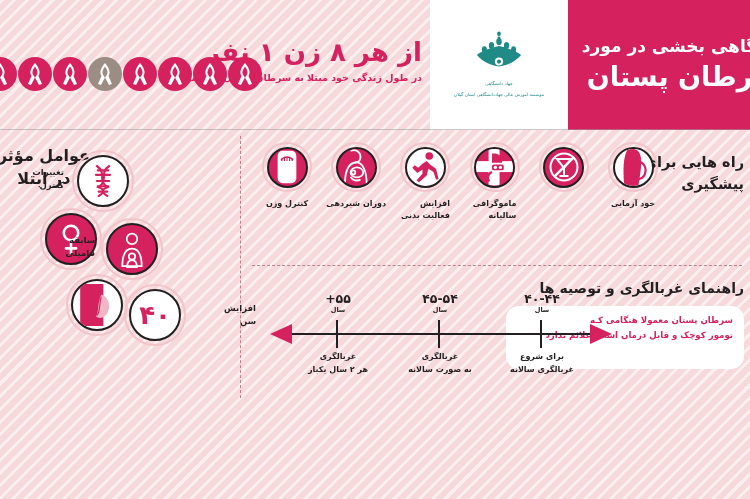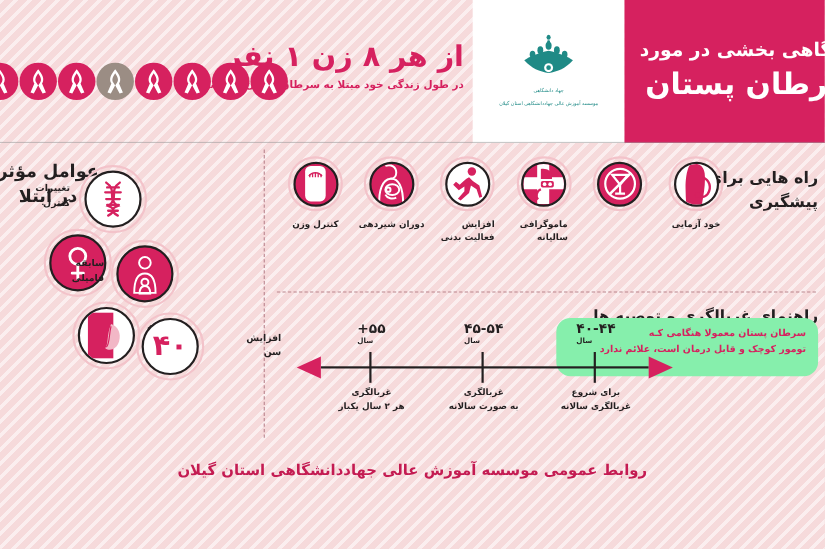--- a/index.html
+++ b/index.html
@@ -155,41 +155,41 @@
     line-height:1.55;text-align:right;white-space:nowrap;
   }
 
   
   .screen-panel{position:absolute;left:252px;top:272px;right:6px;height:118px;}
   .screen-heading{
     position:absolute;right:0;top:8px;color:#231f20;font-size:14px;
     font-weight:bold;white-space:nowrap;text-align:right;
   }
   .screen-note{
-    position:absolute;right:0;top:17px;width:238px;
-    background:#86efac;border-radius:13px;
-    padding:7px 11px 16px 11px;box-sizing:border-box;
+    position:absolute;right:0;top:34px;width:238px;
+    background:#ffffff;border-radius:13px;
+    padding:7px 11px 26px 11px;box-sizing:border-box;
     color:#d6215f;font-size:8.6px;font-weight:bold;line-height:1.75;
     text-align:right;white-space:nowrap;overflow:hidden;
   }
   .timeline{
     position:absolute;left:4px;top:22px;width:370px;height:95px;
   }
   .tl-line{
     position:absolute;left:36px;right:36px;top:39px;height:2px;background:#231f20;
   }
   .tl-arrow{
     position:absolute;top:30px;width:0;height:0;
     border-top:10px solid transparent;border-bottom:10px solid transparent;
   }
   .tl-arrow.left{left:14px;border-right:22px solid #d6215f;}
   .tl-arrow.right{right:14px;border-left:22px solid #d6215f;}
   .tl-tick{position:absolute;top:26px;width:2px;height:28px;background:#231f20;}
   .tl-age{
-    position:absolute;top:-2px;text-align:left;transform:translateX(50%);
+    position:absolute;top:-2px;text-align:center;transform:translateX(50%);
     color:#231f20;font-weight:bold;white-space:nowrap;
   }
   .tl-age .range{font-size:12.5px;line-height:1.1;letter-spacing:-0.3px;}
   .tl-age .unit{font-size:6.5px;line-height:1.3;}
   .tl-desc{
     position:absolute;top:57px;text-align:center;transform:translateX(50%);
     color:#231f20;font-size:8px;font-weight:bold;line-height:1.6;
     white-space:nowrap;
   }
 
@@ -535,17 +535,14 @@
         <div class="range">۵۵+</div>
         <div class="unit">سال</div>
       </div>
       <div class="tl-desc" style="right:288px;">
         <div>غربالگری</div>
         <div>هر ۲ سال یکبار</div>
       </div>
     </div>
   </div>
 
-  <div class="footer">
-    <div class="footer-text">روابط عمومی موسسه آموزش عالی جهاددانشگاهی استان گیلان</div>
-  </div>
 
 </div>
 
 </body></html>

